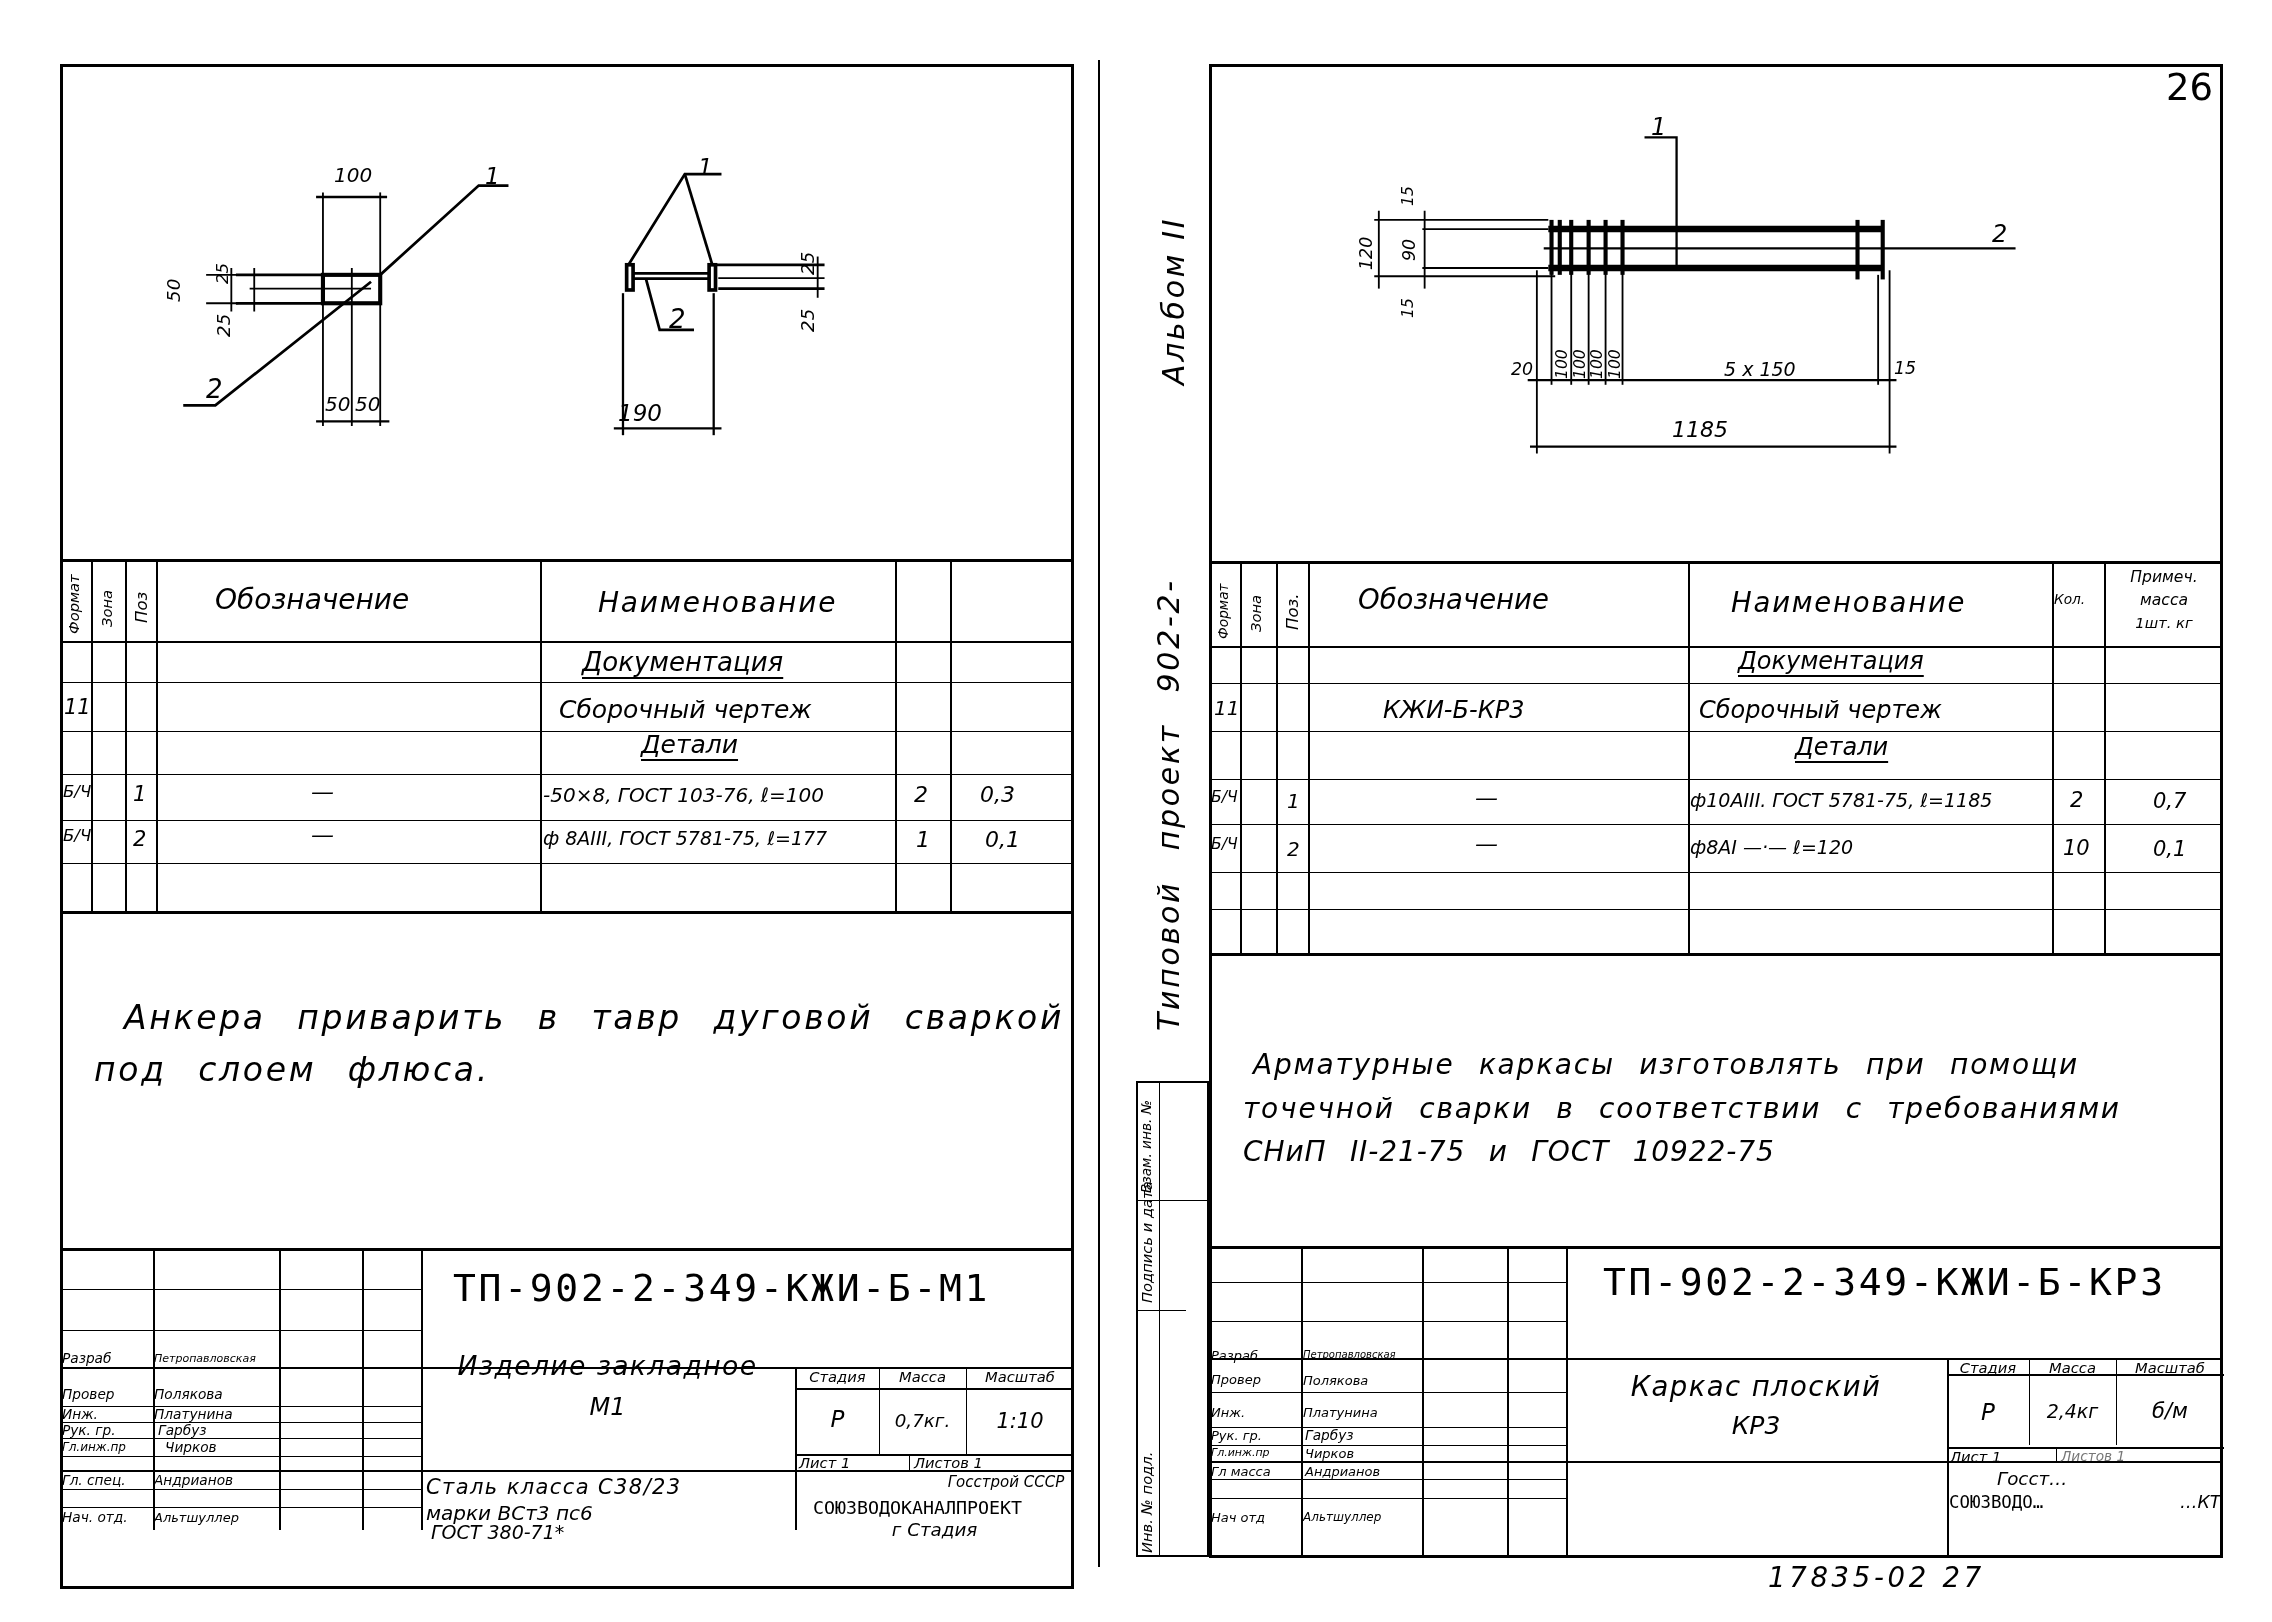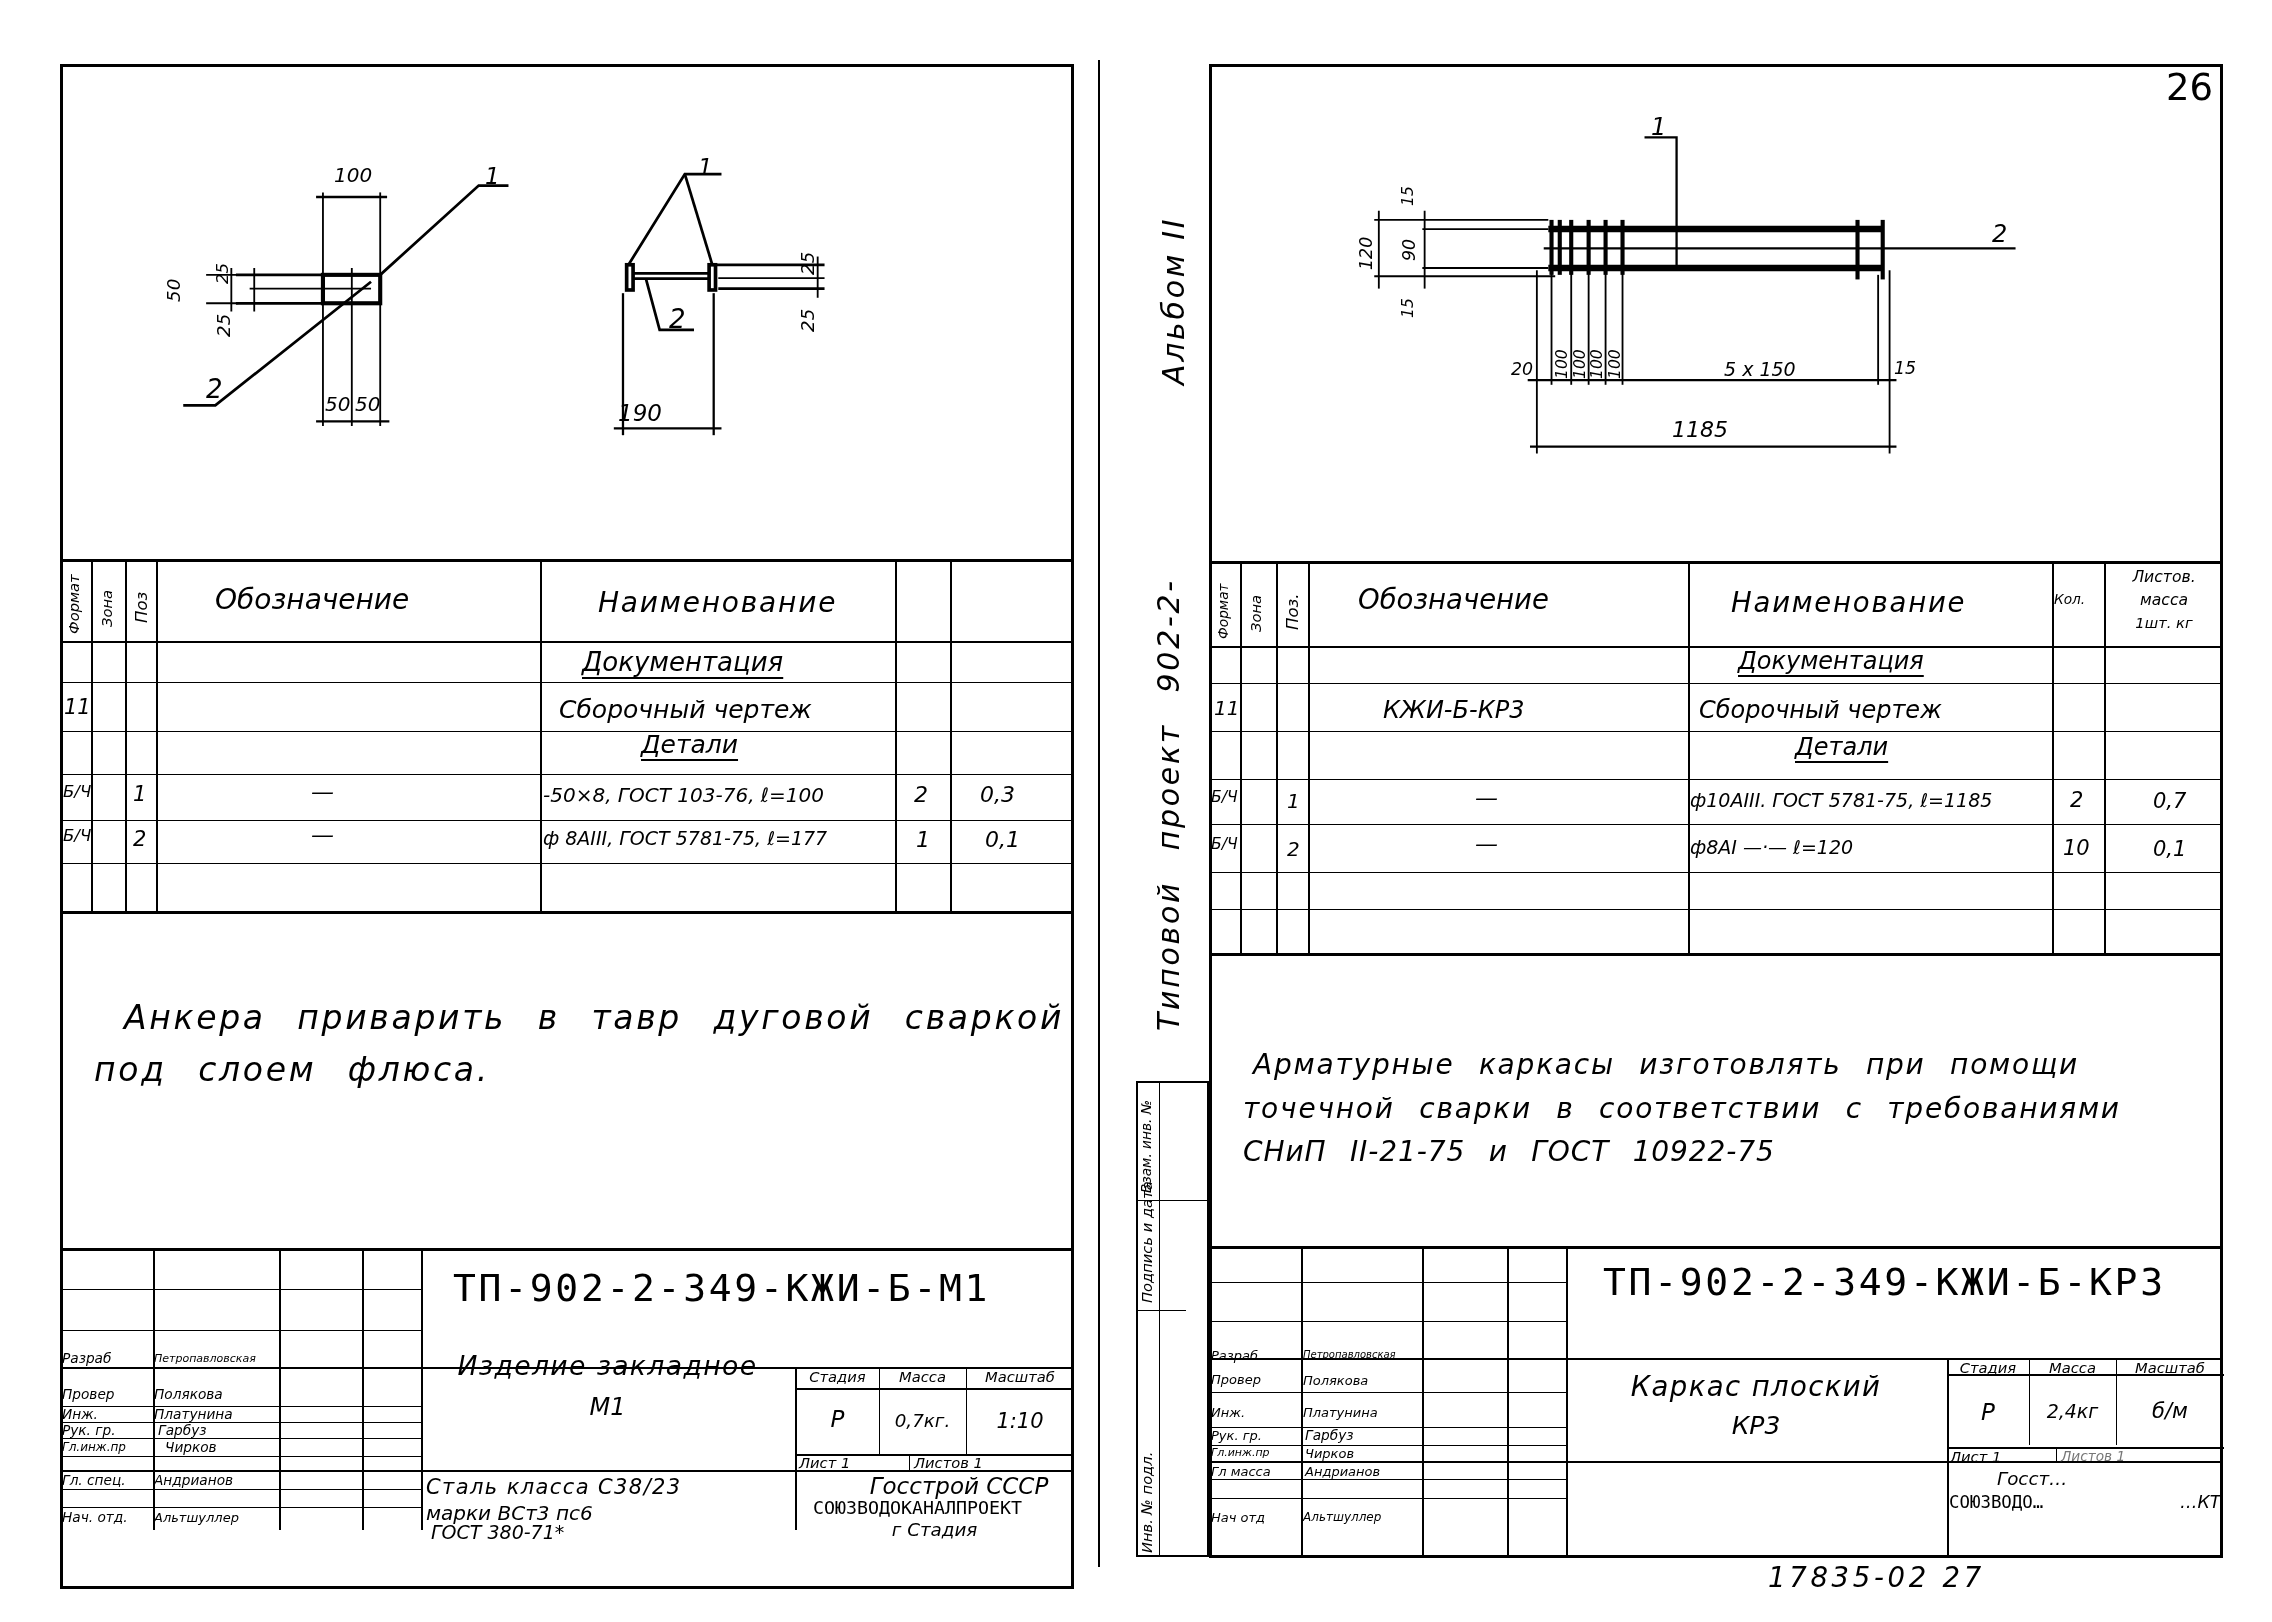--- a/index.html
+++ b/index.html
@@ -174,21 +174,21 @@
 <div class="txt c" style="left:795px; width:85px; top:1408px; font-size:23px;">Р</div>
 <div class="txt c" style="left:879px; width:87px; top:1412px; font-size:18.3px;">0,7кг.</div>
 <div class="txt c" style="left:966px; width:108px; top:1411px; font-size:21px;">1:10</div>
 <div class="txt" style="left:799px; top:1456px; font-size:14.7px;">Лист 1</div>
 <div class="txt" style="left:914px; top:1456px; font-size:14.7px;">Листов 1</div>
 
 <div class="txt" style="left:426px; top:1477px; font-size:21px; letter-spacing:1.4px;">Сталь класса С38/23</div>
 <div class="txt" style="left:426px; top:1503px; font-size:20px;">марки ВСт3 пс6</div>
 <div class="txt" style="left:431px; top:1523px; font-size:19px;">ГОСТ 380-71*</div>
 
-<div class="txt c" style="left:795px; width:328px; top:1475px; font-size:23px;">Госстрой СССР</div>
+<div class="txt c" style="left:842px; width:328px; top:1475px; font-size:15px;">Госстрой СССР</div>
 <div class="txt c stamp" style="left:795px; width:245px; top:1499px; font-size:18.3px; letter-spacing:0;">СОЮЗВОДОКАНАЛПРОЕКТ</div>
 <div class="txt c" style="left:795px; width:279px; top:1521px; font-size:18.3px;">г Стадия</div>
 
 <div class="sheet" style="left:1209px; top:64px; width:1014px; height:1494px;"></div>
 <div class="txt" style="left:2166px; top:69px; font-size:37px; font-style:normal;">26</div>
 
 <div class="txt rot" style="left:1159px; top:385px; font-size:30px; letter-spacing:2.7px;">Альбом II</div>
 <div class="txt rot" style="left:1154px; top:1031px; font-size:30px; letter-spacing:2.7px; word-spacing:18.3px;">Типовой проект 902-2-</div>
 
 <div class="abs" style="left:1136px; top:1081px; width:73px; height:476px; border:2.3px solid #000; box-sizing:border-box;"></div>
@@ -267,21 +267,21 @@
 <div class="vl" style="left:1688px; top:561px; height:392px;"></div>
 <div class="vl" style="left:2052px; top:561px; height:392px;"></div>
 <div class="vl" style="left:2104px; top:561px; height:392px;"></div>
 
 <div class="txt rot" style="left:1217px; top:639px; font-size:13.7px;">Формат</div>
 <div class="txt rot" style="left:1249px; top:632px; font-size:14.7px;">Зона</div>
 <div class="txt rot" style="left:1285px; top:630px; font-size:16.5px;">Поз.</div>
 <div class="txt" style="left:1358px; top:586px; font-size:27.5px;">Обозначение</div>
 <div class="txt" style="left:1731px; top:589px; font-size:27.5px; letter-spacing:1.8px;">Наименование</div>
 <div class="txt" style="left:2054px; top:593px; font-size:13.7px;">Кол.</div>
-<div class="txt c" style="left:2104px; width:120px; top:570px; font-size:15.6px;">Листов.</div>
+<div class="txt c" style="left:2104px; width:120px; top:570px; font-size:15.6px;">Примеч.</div>
 <div class="txt c" style="left:2104px; width:120px; top:593px; font-size:15.6px;">масса</div>
 <div class="txt c" style="left:2104px; width:120px; top:616px; font-size:14.7px;">1шт. кг</div>
 
 <div class="txt u" style="left:1738px; top:649px; font-size:24px;">Документация</div>
 <div class="txt" style="left:1214px; top:698px; font-size:20px;">11</div>
 <div class="txt" style="left:1383px; top:698px; font-size:24px;">КЖИ-Б-КР3</div>
 <div class="txt" style="left:1699px; top:698px; font-size:24px;">Сборочный чертеж</div>
 <div class="txt u" style="left:1795px; top:735px; font-size:24px;">Детали</div>
 
 <div class="txt" style="left:1211px; top:790px; font-size:15.6px;">Б/Ч</div>

